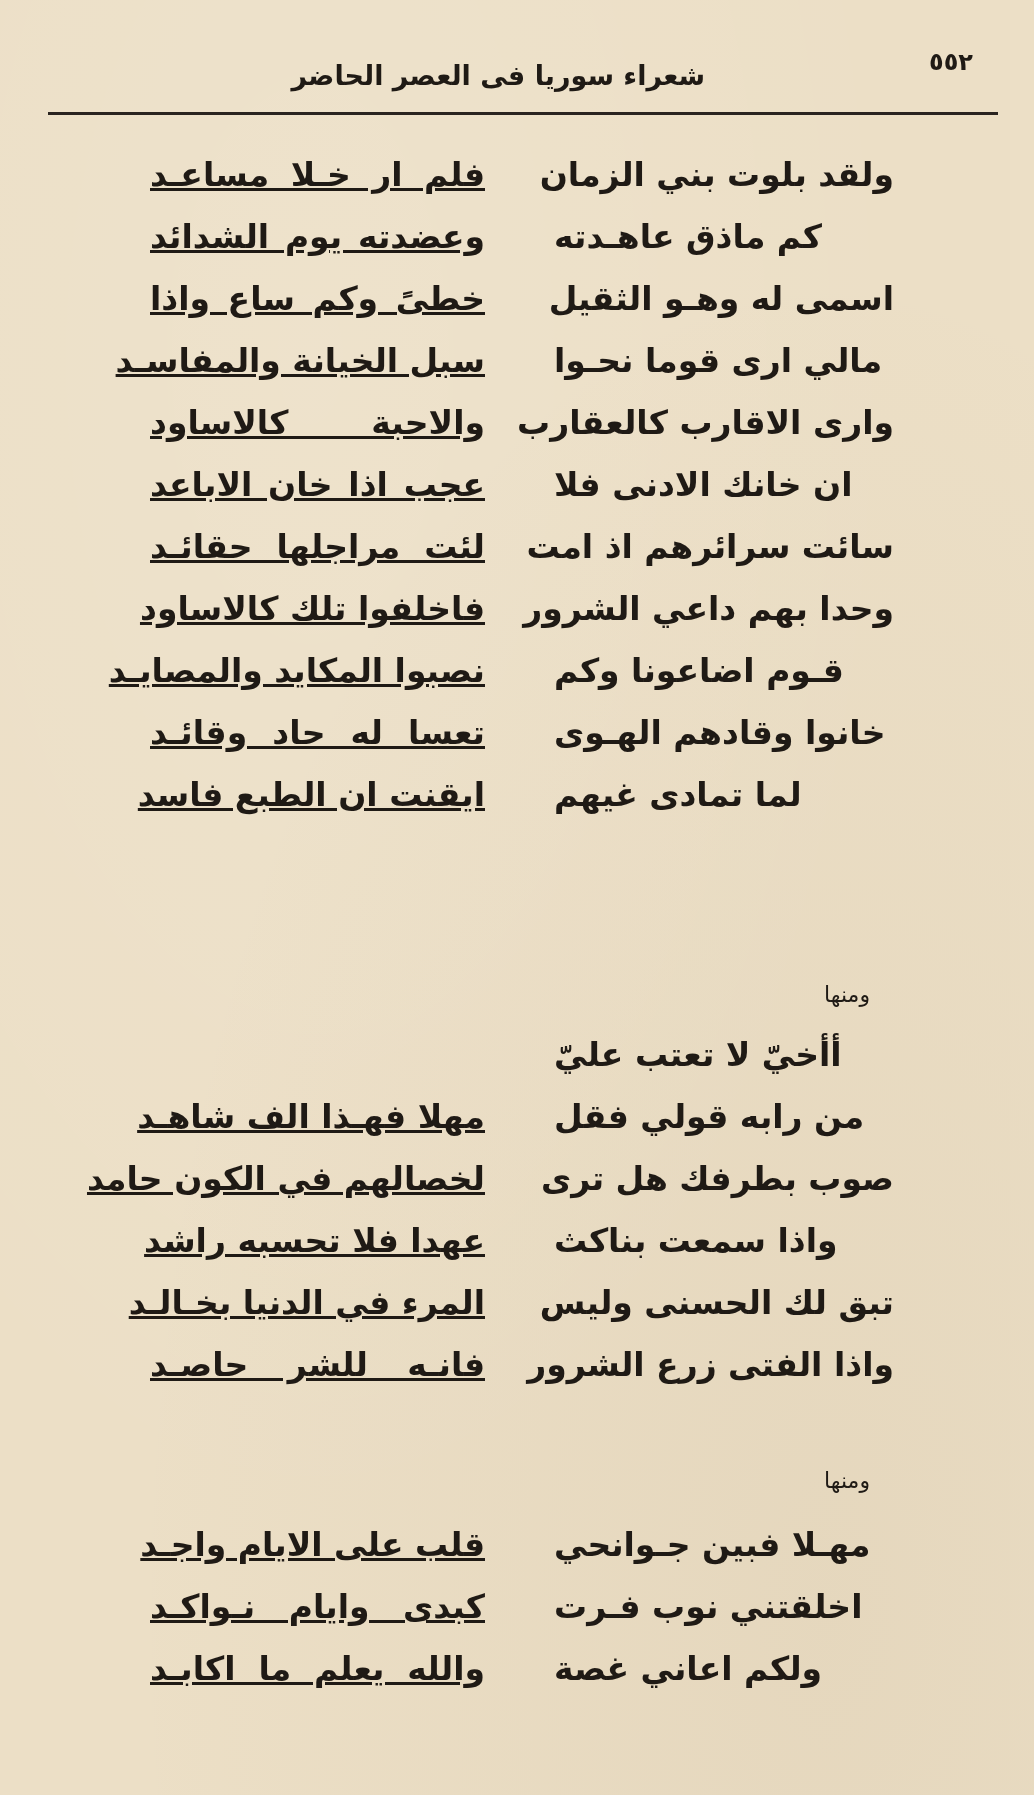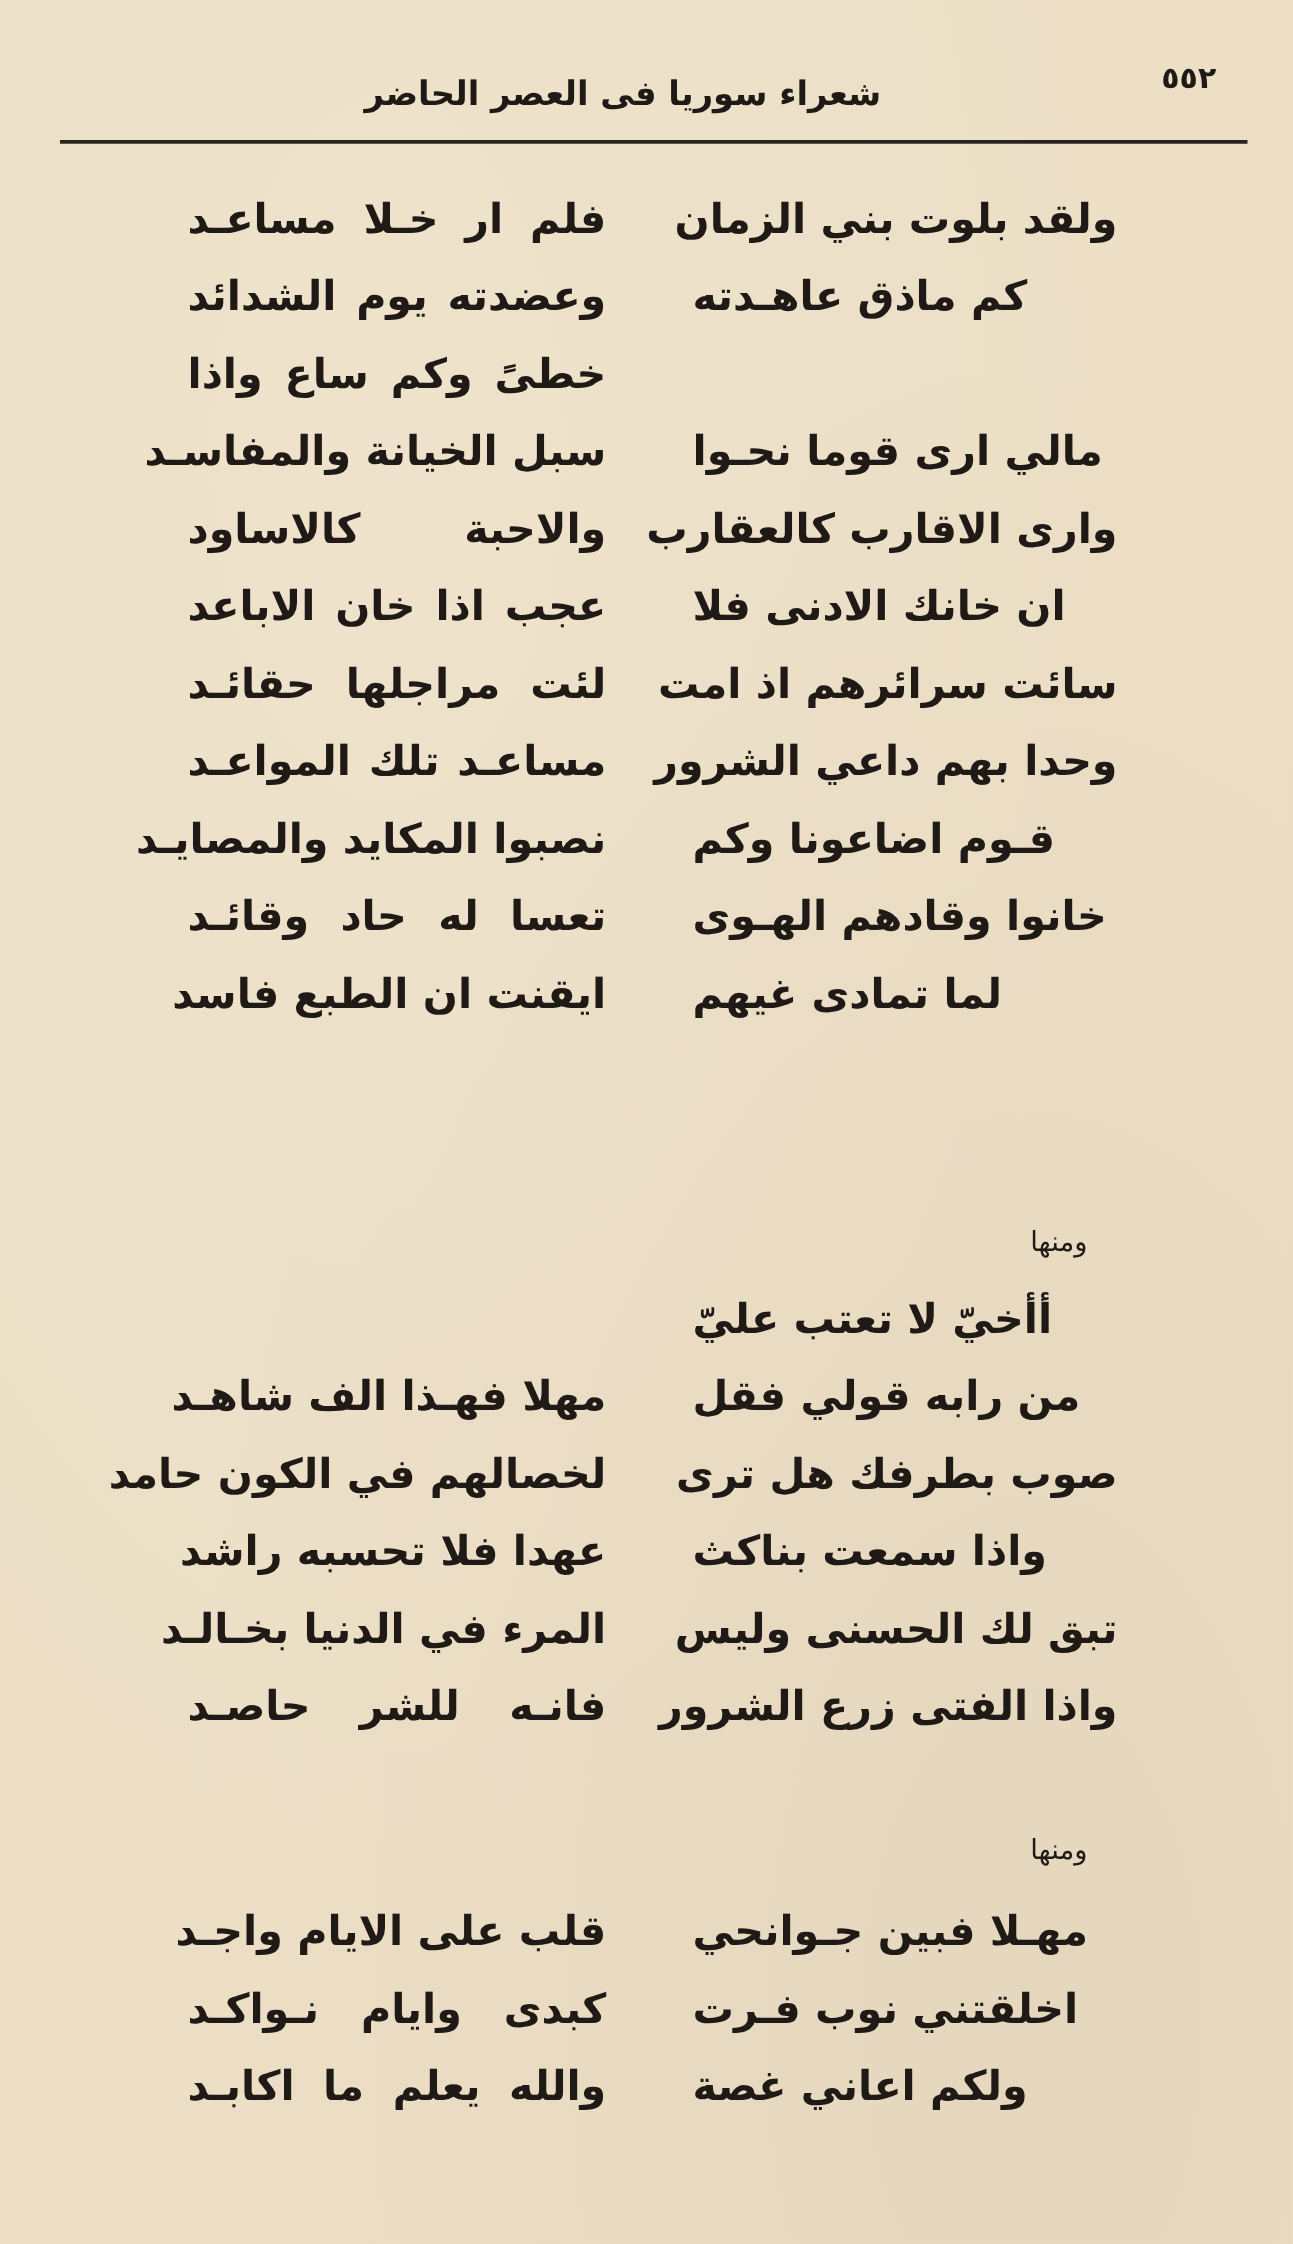--- a/index.html
+++ b/index.html
@@ -77,20 +77,21 @@
       right: 0;
       width: 340px;
       text-align: left;
     }
     .hemistich-left {
       position: absolute;
       left: 0;
       width: 335px;
       text-align: justify;
       text-align-last: justify;
+      text-decoration: underline;
     }
     .section-label {
       position: absolute;
       right: 164px;
       font-size: 22px;
       font-weight: normal;
       direction: rtl;
     }
   </style>
 </head>
@@ -107,41 +108,42 @@
   <div class="verses" style="top:145px;">
     <div class="verse" style="top:0px;">
       <span class="hemistich-right">ولقد بلوت بني الزمان</span>
       <span class="hemistich-left">فلم ار خـلا مساعـد</span>
     </div>
     <div class="verse" style="top:62px;">
       <span class="hemistich-right">كم ماذق عاهـدته</span>
       <span class="hemistich-left">وعضدته يوم الشدائد</span>
     </div>
     <div class="verse" style="top:124px;">
+      <span class="hemistich-right">اسمى له وهـو الثقيل</span>
       <span class="hemistich-left">خطىً وكم ساع واذا</span>
     </div>
     <div class="verse" style="top:186px;">
       <span class="hemistich-right">مالي ارى قوما نحـوا</span>
       <span class="hemistich-left">سبل الخيانة والمفاسـد</span>
     </div>
     <div class="verse" style="top:248px;">
       <span class="hemistich-right">وارى الاقارب كالعقارب</span>
       <span class="hemistich-left">والاحبة كالاساود</span>
     </div>
     <div class="verse" style="top:310px;">
       <span class="hemistich-right">ان خانك الادنى فلا</span>
       <span class="hemistich-left">عجب اذا خان الاباعد</span>
     </div>
     <div class="verse" style="top:372px;">
       <span class="hemistich-right">سائت سرائرهم اذ امت</span>
       <span class="hemistich-left">لئت مراجلها حقائـد</span>
     </div>
     <div class="verse" style="top:434px;">
       <span class="hemistich-right">وحدا بهم داعي الشرور</span>
-      <span class="hemistich-left">مساعـد تلك المواعـد</span>
+      <span class="hemistich-left">فاخلفوا تلك كالاساود</span>
     </div>
     <div class="verse" style="top:496px;">
       <span class="hemistich-right">قـوم اضاعونا وكم</span>
       <span class="hemistich-left">نصبوا المكايد والمصايـد</span>
     </div>
     <div class="verse" style="top:558px;">
       <span class="hemistich-right">خانوا وقادهم الهـوى</span>
       <span class="hemistich-left">تعسا له حاد وقائـد</span>
     </div>
     <div class="verse" style="top:620px;">

